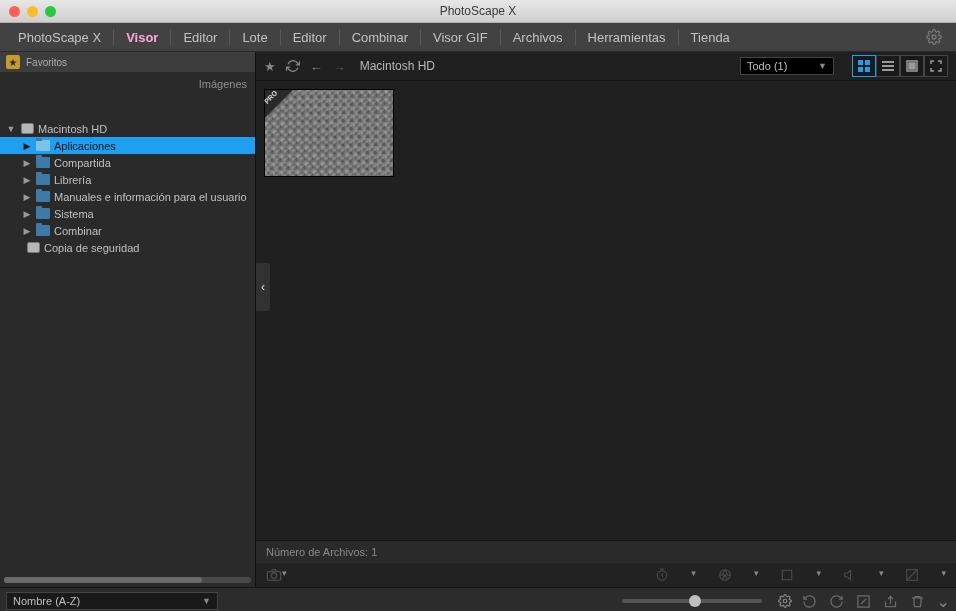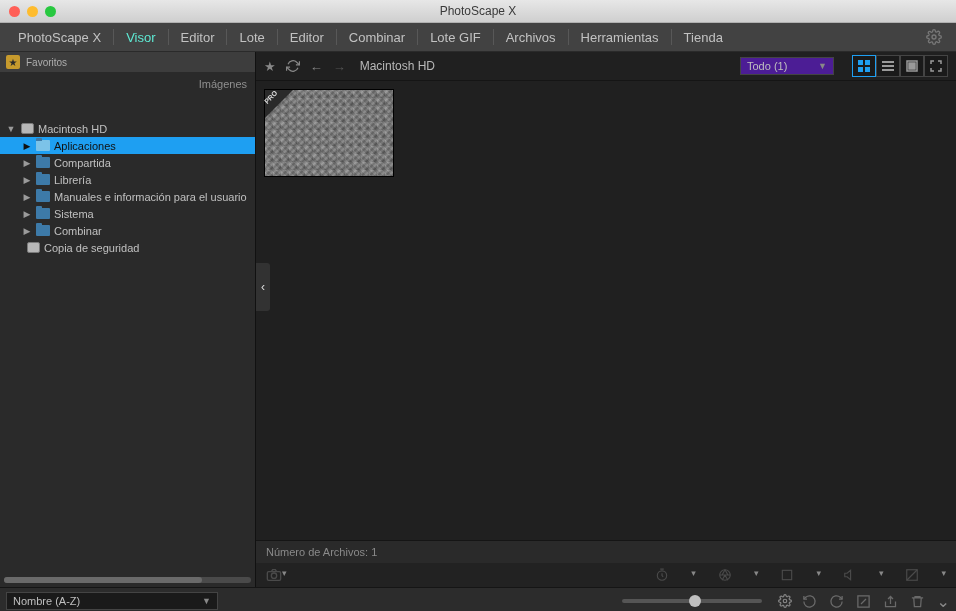--- a/index.html
+++ b/index.html
@@ -5,21 +5,21 @@
 html,body{margin:0;padding:0;width:956px;height:611px;font-family:-apple-system,Helvetica,Arial,sans-serif;font-size:11px;background:#1a1a1a;color:#b8b8b8;overflow:hidden;}
 .titlebar{height:22px;background:linear-gradient(#e7e7e7,#cfcfcf);border-bottom:1px solid #b0b0b0;display:flex;align-items:center;position:relative;}
 .traffic{display:flex;gap:7px;padding-left:9px;}
 .traffic span{width:11px;height:11px;border-radius:50%;display:block;}
 .tl-close{background:#ff5f57;}
 .tl-min{background:#febc2e;}
 .tl-max{background:#28c840;}
 .titlebar-title{position:absolute;left:0;right:0;text-align:center;color:#3a3a3a;font-size:12px;pointer-events:none;}
 .tabbar{height:28px;background:#424242;display:flex;align-items:stretch;padding:0 6px;border-bottom:1px solid #2a2a2a;}
 .tab{display:flex;align-items:center;padding:0 12px;color:#c2c2c2;font-size:13px;cursor:pointer;}
-.tab.active{color:#5eead4;font-weight:400;}
+.tab.active{color:#f9a8d4;font-weight:700;}
 .tab-sep{width:1px;background:#585858;margin:6px 0;}
 .tabbar-spacer{flex:1;}
 .gear-btn{display:flex;align-items:center;padding:0 8px;color:#777;}
 .body{display:flex;height:calc(611px - 22px - 28px - 26px);}
 .sidebar{width:255px;background:#2a2a2a;display:flex;flex-direction:column;border-right:1px solid #111;}
 .fav{height:20px;background:#3d3d3d;display:flex;align-items:center;padding:0 6px;gap:6px;font-size:10px;color:#aeaeae;}
 .star-box{width:14px;height:14px;background:#c69a2d;border-radius:2px;display:flex;align-items:center;justify-content:center;color:#2a2a2a;font-size:10px;}
 .images-lbl{font-size:11px;color:#8f8f8f;padding:6px 8px 4px;text-align:right;}
 .tree{flex:1;overflow:auto;padding-top:26px;}
 .tree-row{display:flex;align-items:center;height:17px;padding-left:4px;gap:4px;cursor:pointer;font-size:11px;color:#c0c0c0;white-space:nowrap;}
@@ -31,21 +31,21 @@
 .folder-icon:before{content:"";position:absolute;top:-2px;left:0;width:6px;height:3px;background:#3d7aa8;border-radius:1px 1px 0 0;}
 .tree-row.selected .folder-icon{background:#7cc3e8;}
 .drive-icon{width:13px;height:11px;background:#b7b7b7;border-radius:2px;border:1px solid #7a7a7a;box-sizing:border-box;}
 .tree-scroll{height:6px;background:#4a4a4a;margin:0 4px 4px;border-radius:3px;}
 .tree-scroll-thumb{width:80%;height:100%;background:#6a6a6a;border-radius:3px;}
 .content{flex:1;display:flex;flex-direction:column;background:#202020;position:relative;}
 .toolbar{height:28px;background:#202020;display:flex;align-items:center;padding:0 8px;gap:10px;border-bottom:1px solid #151515;}
 .tb-icon{color:#888;font-size:13px;cursor:pointer;}
 .breadcrumb{color:#b8b8b8;font-size:12px;margin-left:4px;}
 .tb-flex{flex:1;}
-.filter-dd{background:#4c1d95;border:1px solid #444;color:#bfbfbf;font-size:11px;padding:2px 6px;min-width:80px;display:flex;align-items:center;justify-content:space-between;cursor:pointer;}
+.filter-dd{background:#000000;border:1px solid #444;color:#bfbfbf;font-size:11px;padding:2px 6px;min-width:80px;display:flex;align-items:center;justify-content:space-between;cursor:pointer;}
 .view-btns{display:flex;gap:0;margin-left:8px;}
 .view-btn{width:22px;height:20px;border:1px solid #444;display:flex;align-items:center;justify-content:center;background:#1a1a1a;color:#9a9a9a;cursor:pointer;}
 .view-btn.active{border-color:#1e9ff2;color:#1e9ff2;}
 .grid{flex:1;padding:8px;overflow:auto;position:relative;}
 .thumb{width:128px;height:86px;background:linear-gradient(135deg,#7a7a7a 0%,#9a9a9a 20%,#6a6a6a 40%,#8a8a8a 60%,#5a5a5a 80%,#7a7a7a 100%);background-size:8px 8px;position:relative;border:1px solid #000;}
 .thumb::after{content:"";position:absolute;inset:0;background:repeating-linear-gradient(45deg,rgba(255,255,255,0.05) 0 3px,rgba(0,0,0,0.1) 3px 6px);}
 .pro-ribbon{position:absolute;top:0;left:0;width:0;height:0;border-top:28px solid #2a2a2a;border-right:28px solid transparent;z-index:2;}
 .pro-text{position:absolute;top:3px;left:0;transform:rotate(-45deg);transform-origin:0 0;font-size:7px;color:#ddd;z-index:3;font-weight:bold;left:-2px;top:10px;}
 .collapse-handle{position:absolute;left:0;top:50%;transform:translateY(-50%);width:14px;height:48px;background:#323232;display:flex;align-items:center;justify-content:center;color:#ddd;cursor:pointer;border-radius:0 3px 3px 0;font-size:12px;}
 .statusbar{height:22px;background:#2a2a2a;color:#8a8a8a;font-size:11px;display:flex;align-items:center;padding:0 10px;border-top:1px solid #151515;margin-top:48px;}
@@ -79,21 +79,21 @@
   <div class="tab active">Visor</div>
   <div class="tab-sep"></div>
   <div class="tab">Editor</div>
   <div class="tab-sep"></div>
   <div class="tab">Lote</div>
   <div class="tab-sep"></div>
   <div class="tab">Editor</div>
   <div class="tab-sep"></div>
   <div class="tab">Combinar</div>
   <div class="tab-sep"></div>
-  <div class="tab">Lote GIF</div>
+  <div class="tab">Visor GIF</div>
   <div class="tab-sep"></div>
   <div class="tab">Archivos</div>
   <div class="tab-sep"></div>
   <div class="tab">Herramientas</div>
   <div class="tab-sep"></div>
   <div class="tab">Tienda</div>
   <div class="tabbar-spacer"></div>
   <div class="gear-btn">
     <svg width="16" height="16" viewBox="0 0 24 24" fill="none" stroke="currentColor" stroke-width="2">
         <circle cx="12" cy="12" r="3"></circle>

